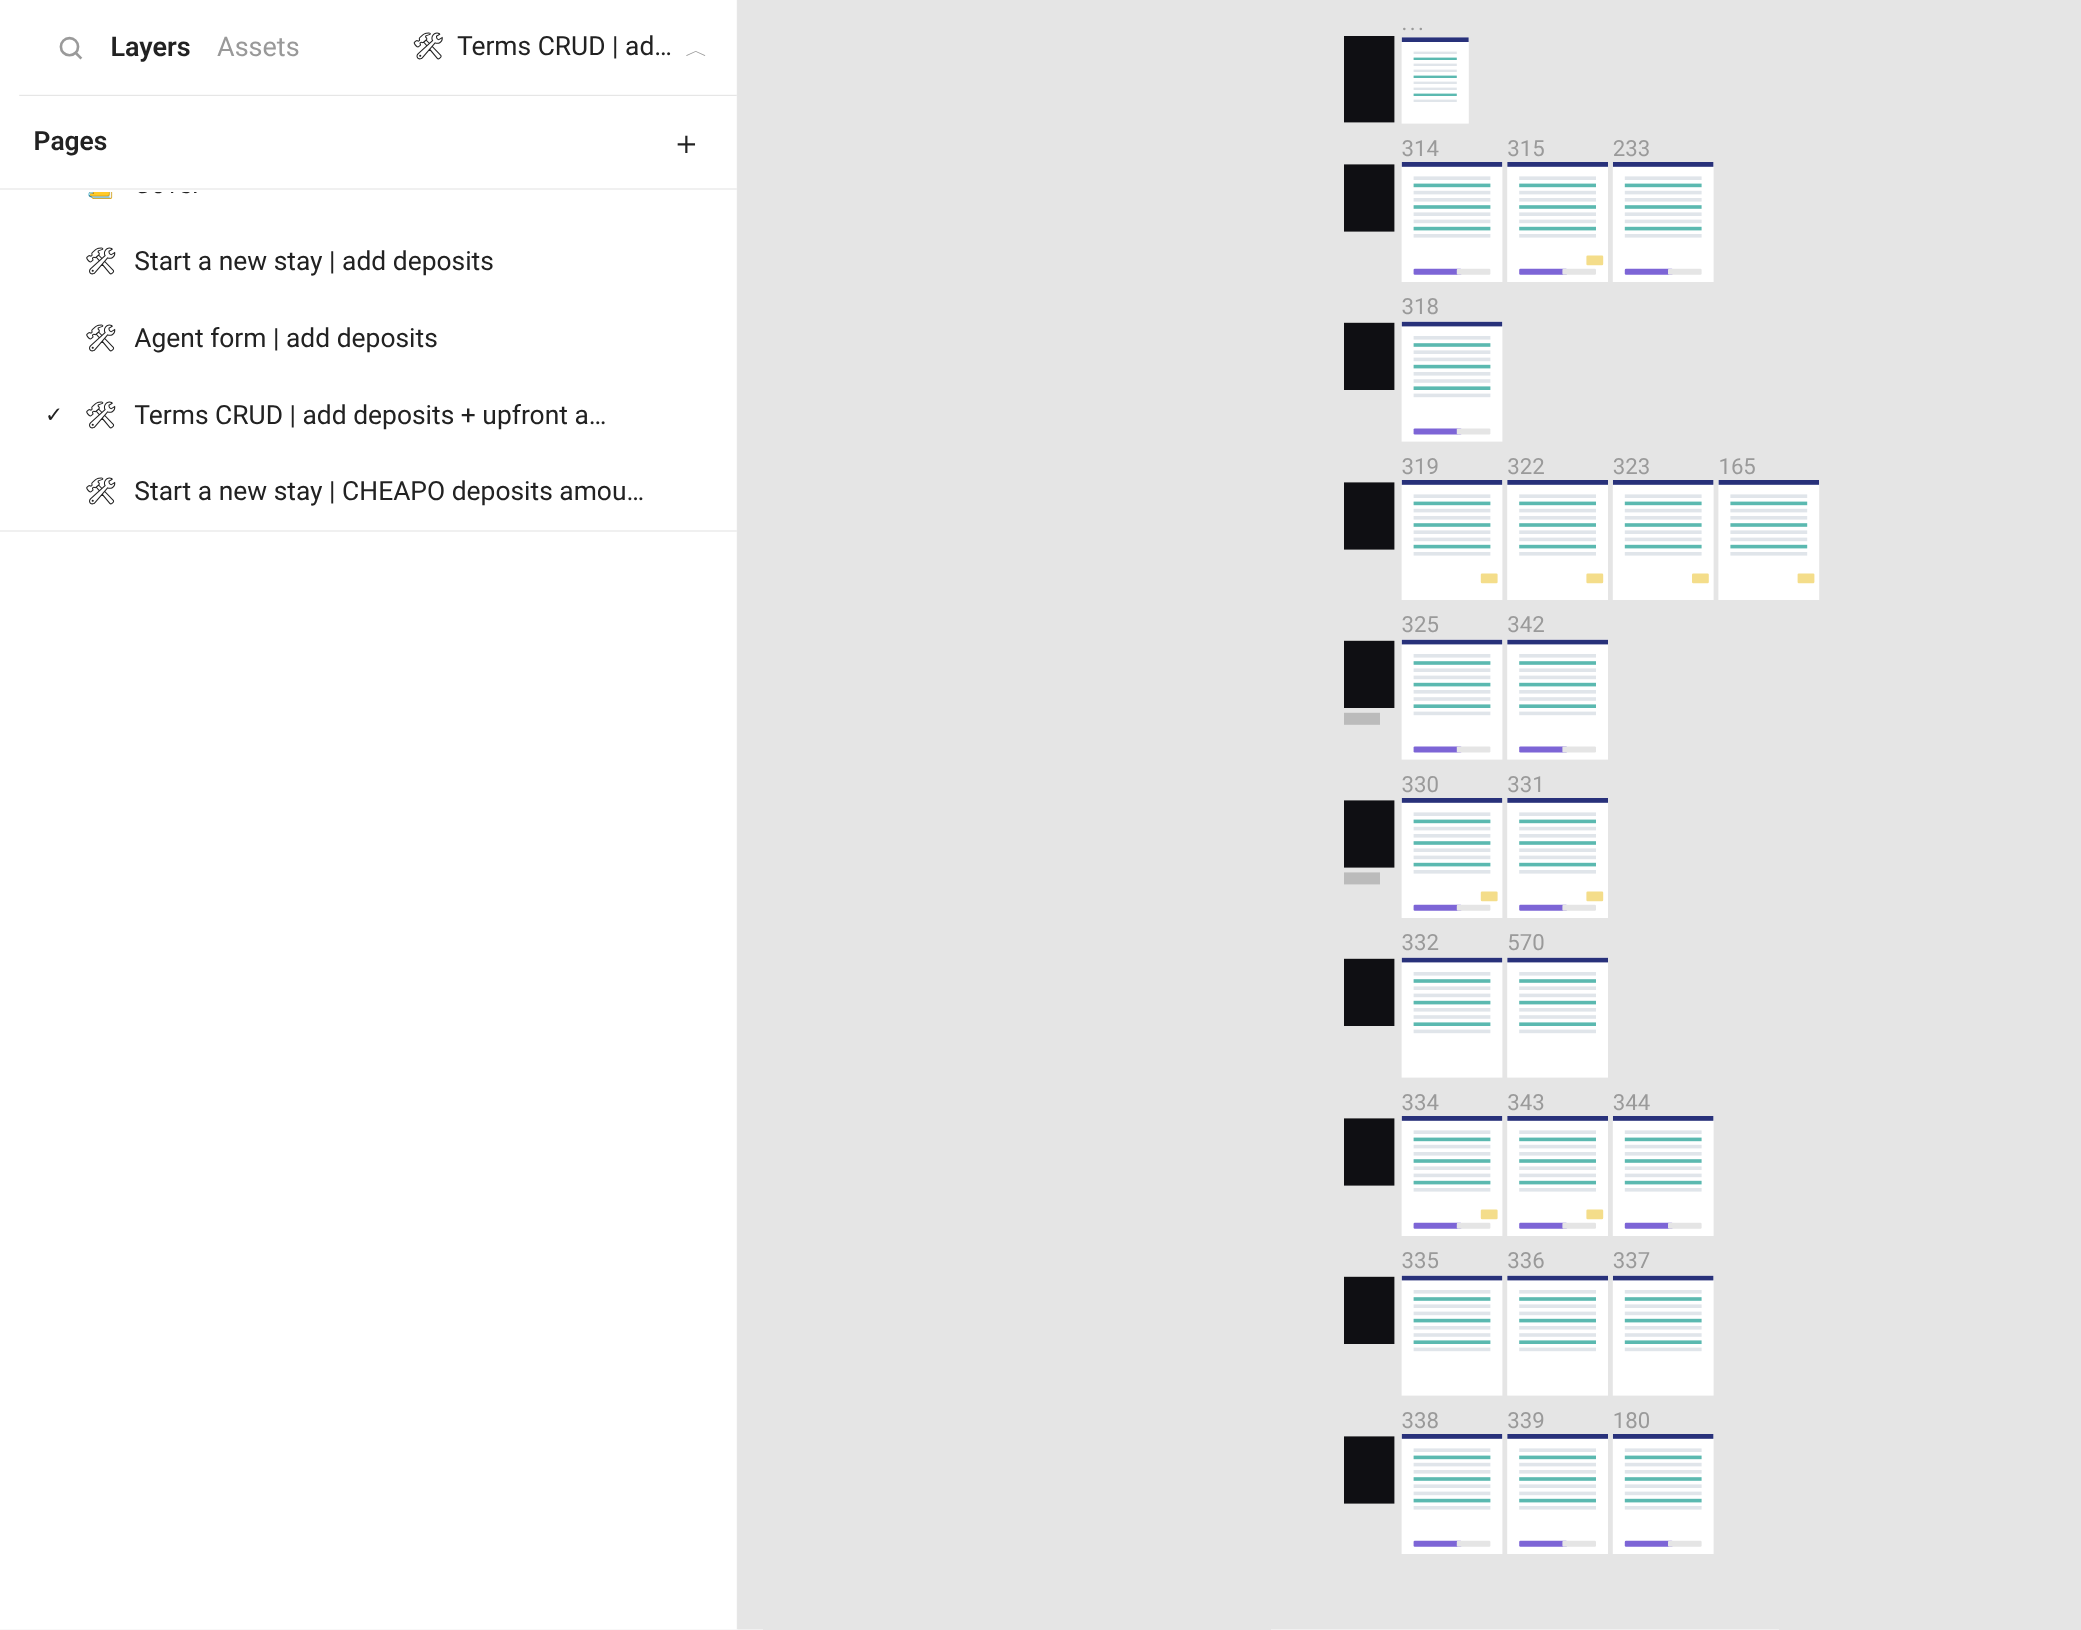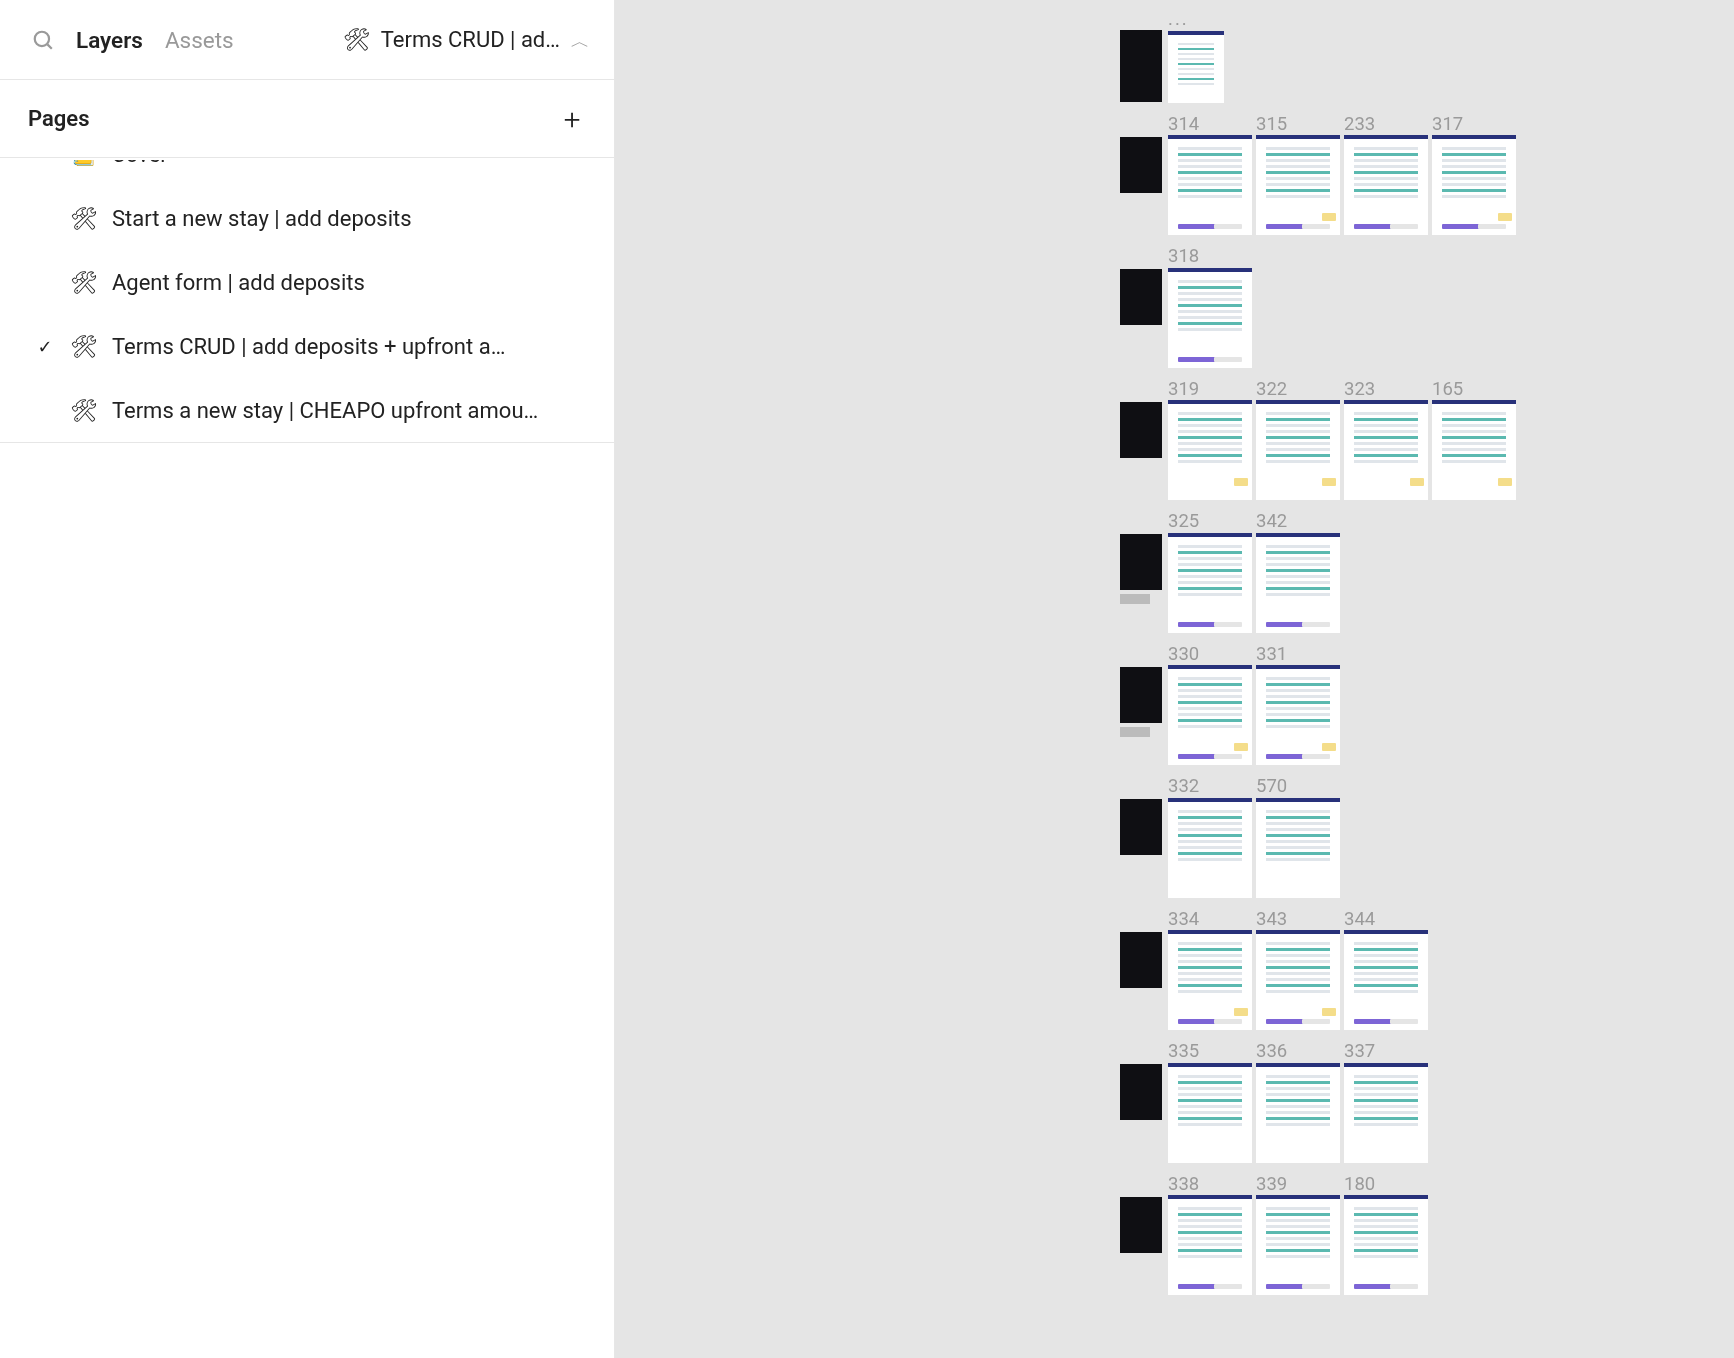--- a/index.html
+++ b/index.html
@@ -34,20 +34,21 @@
     display: flex;
     flex-direction: column;
   }
   .panel-header {
     display: flex;
     align-items: center;
     height: 80px;
     border-bottom: 1px solid var(--border);
     padding: 0 26px 0 32px;
     gap: 22px;
+    margin-left: 16px;
   }
   .search-icon svg { display: block; }
   .panel-tab {
     font-size: 22.5px;
     cursor: pointer;
   }
   .panel-tab.active { font-weight: 600; color: var(--text); }
   .panel-tab.inactive { color: var(--text-dim); }
   .header-spacer { flex: 1; }
   .breadcrumb {
@@ -245,21 +246,21 @@
       <span class="label">Agent form | add deposits</span>
     </div>
     <div class="page-item active">
       <span class="check">✓</span>
       <span class="emoji">🛠</span>
       <span class="label">Terms CRUD | add deposits + upfront a…</span>
     </div>
     <div class="page-item">
       <span class="check"></span>
       <span class="emoji">🛠</span>
-      <span class="label">Terms a new stay | CHEAPO upfront amou…</span>
+      <span class="label">Start a new stay | CHEAPO deposits amou…</span>
     </div>
   </div>
 </aside>
 
 <main class="canvas">
   <div class="canvas-inner" id="canvas-inner">
       <div class="row-set toprow">
         <div class="side-stack">
           <div class="side-note" style="height: 72px; margin-top: 20px;"></div>
         </div>
@@ -339,40 +340,20 @@
                 <span class="teal"></span>
                 <span></span>
                 <span></span>
                 <span class="teal"></span>
                 <span></span>
               </div>
               <div class="button-accent"></div>
               <div class="button-muted"></div>
             </div>
           </div>
-          <div class="frame">
-            <div class="frame-label">317</div>
-            <div class="frame-body h100" style="height: 100px;">
-              <div class="topbar"></div>
-              <div class="lines">
-                <span></span>
-                <span class="teal"></span>
-                <span></span>
-                <span></span>
-                <span class="teal"></span>
-                <span></span>
-                <span></span>
-                <span class="teal"></span>
-                <span></span>
-              </div>
-              <div class="callout"></div>
-              <div class="button-accent"></div>
-              <div class="button-muted"></div>
-            </div>
-          </div>
         </div>
       </div>
       <div class="row-set">
         <div class="side-stack">
           <div class="side-note" style="height: 56px; margin-top: 22px;"></div>
         </div>
         <div class="frames">
           <div class="frame">
             <div class="frame-label">318</div>
             <div class="frame-body h100" style="height: 100px;">

